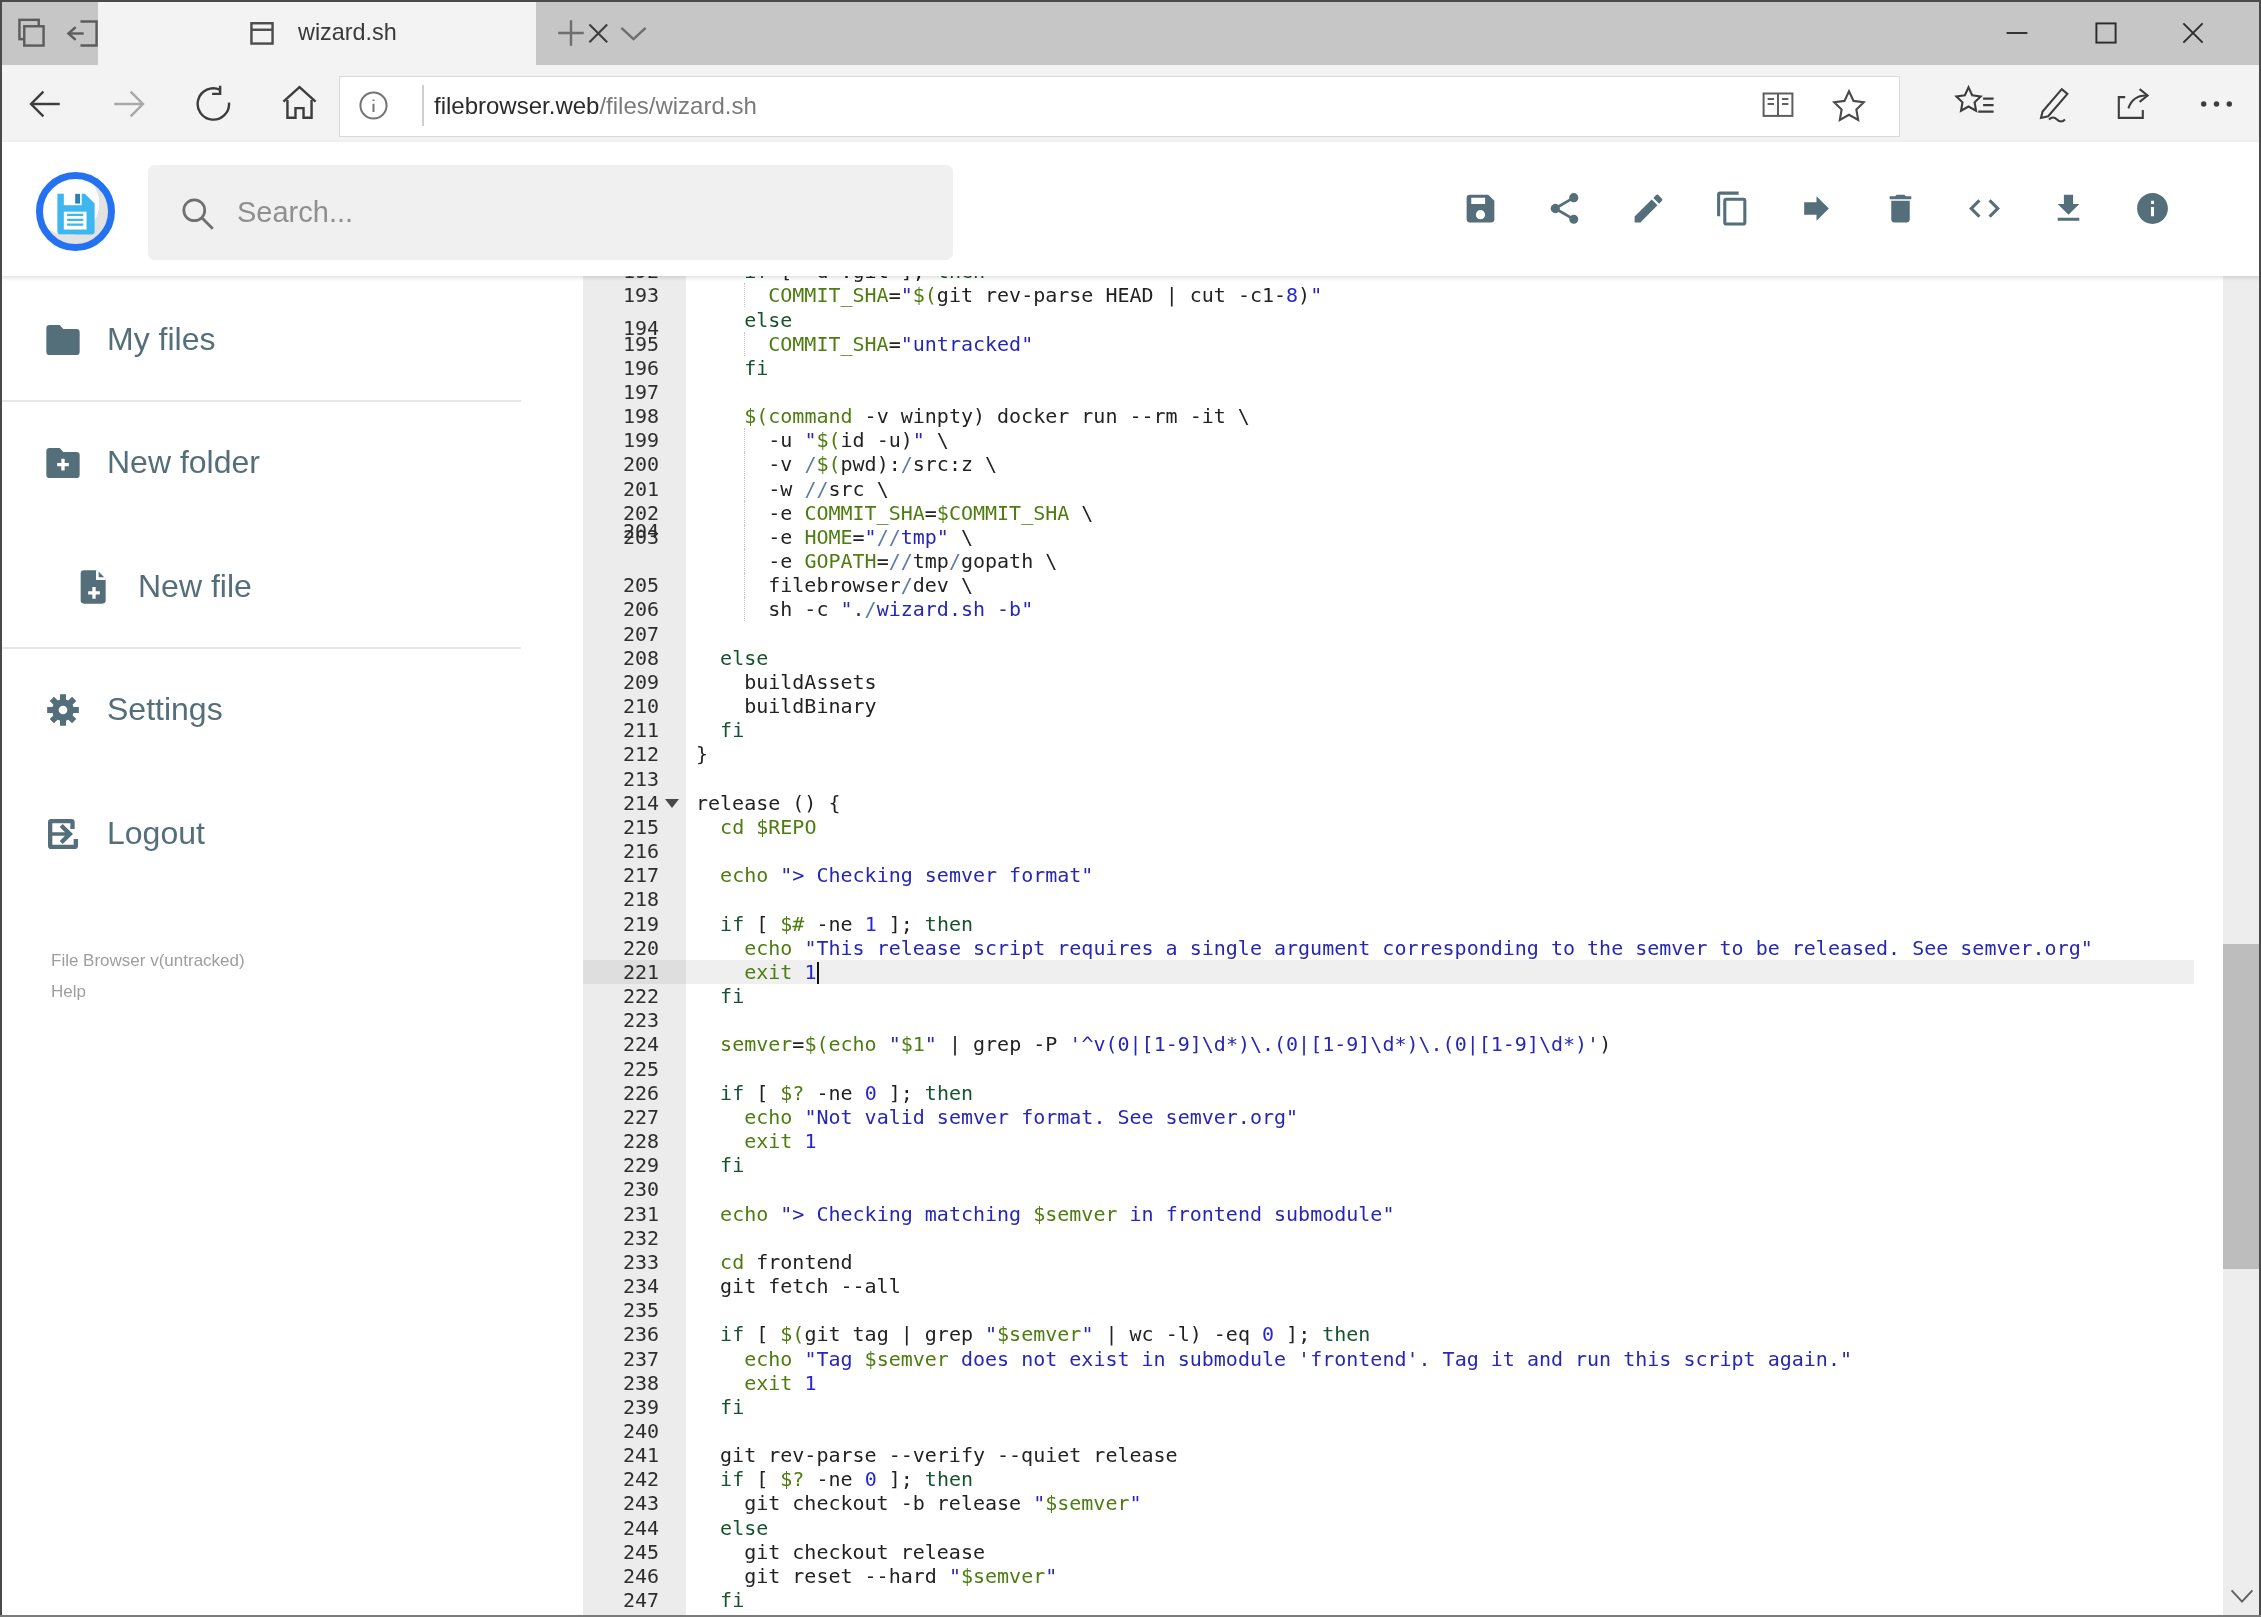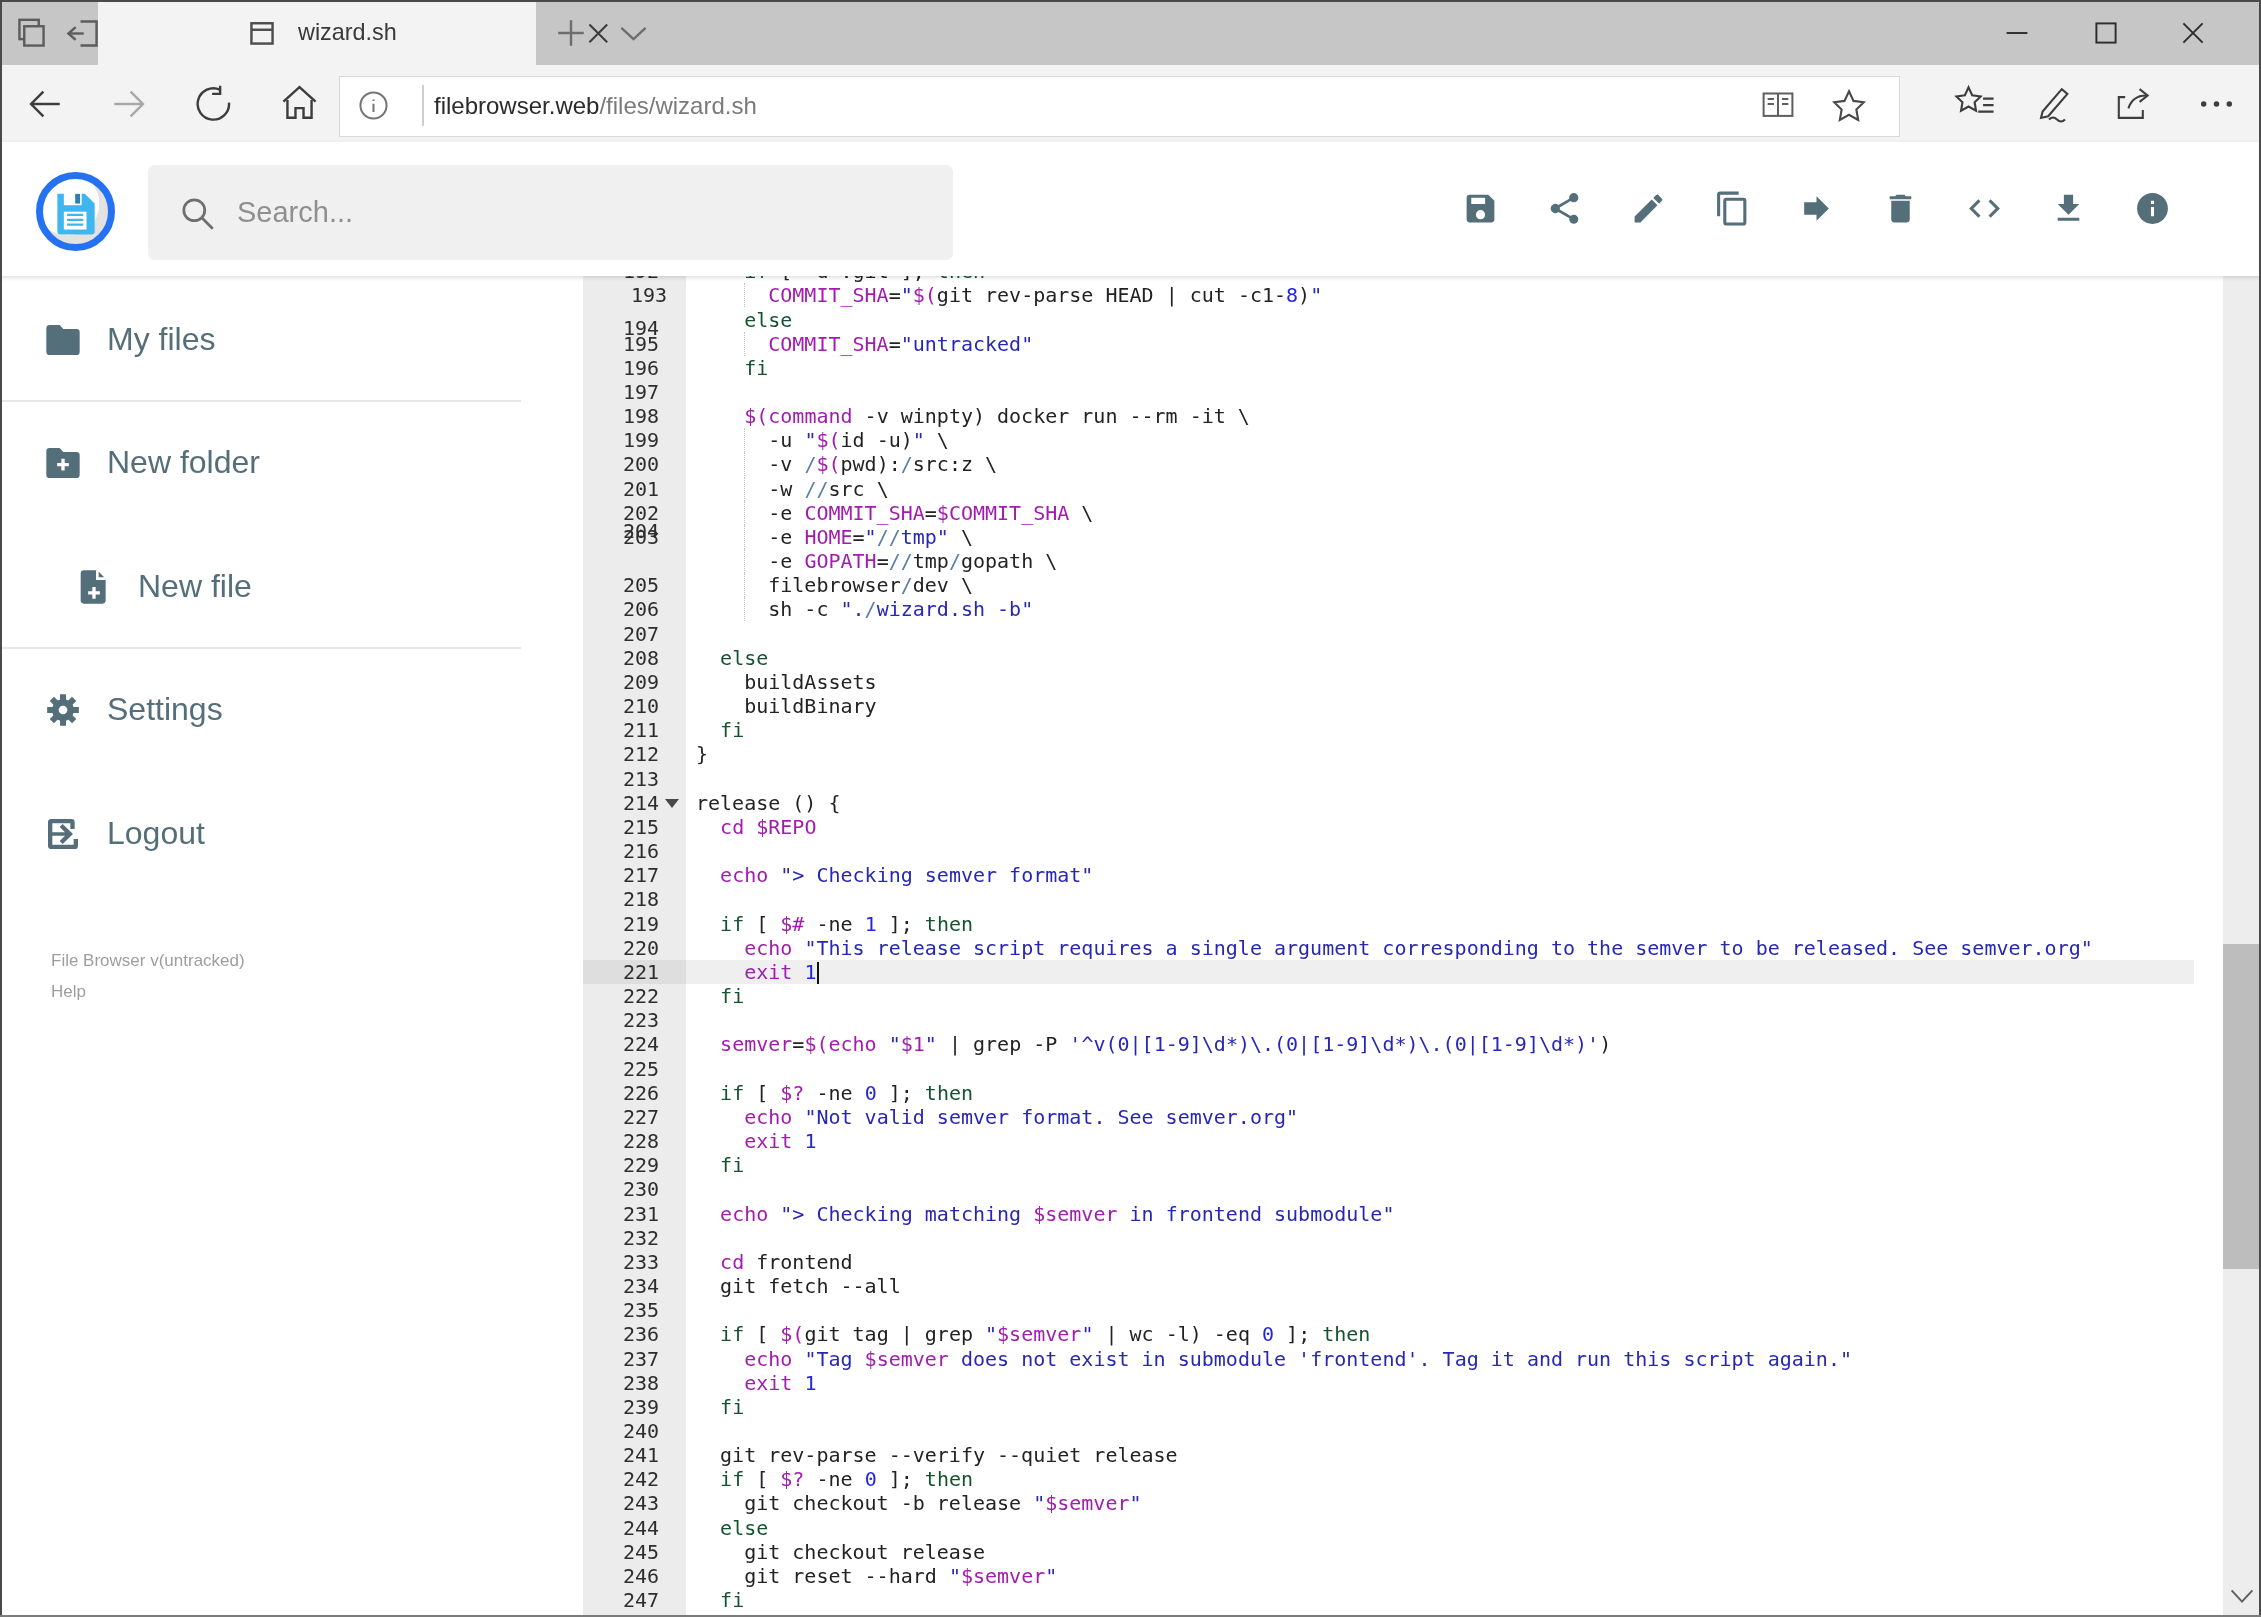--- a/index.html
+++ b/index.html
@@ -33,21 +33,21 @@
   .sb-item .icn{position:absolute;left:43px;top:50%;margin-top:-20px;width:40px;height:40px;}
   .sb-item .lbl{position:absolute;left:107px;top:0;height:100%;display:flex;align-items:center;font-size:32px;color:#546E7A;}
   .sb-div{position:absolute;left:0;width:521px;height:1.6px;background:#e7e7e7;}
   .sb-foot{position:absolute;left:51px;font-size:17px;color:#9e9e9e;}
   
   #gutterband{position:absolute;left:583px;top:276px;width:103px;height:1341px;background:#ececec;}
   .gnum{position:absolute;left:583px;width:76px;text-align:right;font-family:"DejaVu Sans Mono",monospace;
       font-size:20px;height:24px;line-height:24px;color:#2d2d2d;}
   .cline{position:absolute;left:696px;white-space:pre;font-family:"DejaVu Sans Mono",monospace;
       font-size:20px;height:24px;line-height:24px;color:#222;}
-  .cline .k{color:#14532d;} .cline .t{color:#a21caf;} .cline .s{color:#2727b5;}
+  .cline .k{color:#14532d;} .cline .t{color:#4d7c0f;} .cline .s{color:#2727b5;}
   .cline .n{color:#2626d9;} .cline .o{color:#5a7ca6;}
   #activeband{position:absolute;left:583px;width:1611px;height:24px;background:#efefef;}
   #activegut{position:absolute;left:583px;width:103px;height:24px;background:#dedede;}
   .iguide{position:absolute;width:1.6px;border-left:1.6px dotted #c3c3c3;}
   #cursor{position:absolute;width:2.4px;height:22px;background:#111;}
   #foldarrow{position:absolute;width:0;height:0;border-left:7.3px solid transparent;border-right:7.3px solid transparent;border-top:9px solid #484848;}
   
   #scrollbar{position:absolute;left:2223px;top:142px;width:36px;height:1475px;background:#ededed;}
   #sthumb{position:absolute;left:0;width:36px;background:#bdbdbd;}
   svg{display:block;}
@@ -146,21 +146,21 @@
         <circle cx="40" cy="10" r="3.4"></circle>
     </svg>
   </div>
 
   <div id="gutterband"></div>
   <div id="activeband" style="top: 960px;"></div>
   <div id="activegut" style="top: 960px;"></div>
   <div id="editor">
       <div class="gnum" style="top: 259px;">192</div>
       <div class="cline" style="top: 259px;"><span class="p">    </span><span class="k">if</span><span class="p"> [ -d .git ]; </span><span class="k">then</span></div>
-      <div class="gnum" style="top: 283px; margin-left: 8px;">193</div>
+      <div class="gnum" style="top: 283px;">193</div>
       <div class="cline" style="top: 283px;"><span class="p">      </span><span class="t">COMMIT_SHA</span><span class="p">=</span><span class="s">"</span><span class="t">$(</span><span class="p">git rev-parse HEAD | cut -c1-</span><span class="n">8</span><span class="p">)</span><span class="s">"</span></div>
       <div class="iguide" style="left: 744px; top: 283px; height: 24px;"></div>
       <div class="gnum" style="top: 316px;">194</div>
       <div class="cline" style="top: 308px;"><span class="p">    </span><span class="k">else</span></div>
       <div class="gnum" style="top: 332px;">195</div>
       <div class="cline" style="top: 332px;"><span class="p">      </span><span class="t">COMMIT_SHA</span><span class="p">=</span><span class="s">"untracked"</span></div>
       <div class="iguide" style="left: 744px; top: 332px; height: 24px;"></div>
       <div class="gnum" style="top: 356px;">196</div>
       <div class="cline" style="top: 356px;"><span class="p">    </span><span class="k">fi</span></div>
       <div class="gnum" style="top: 380px;">197</div>

